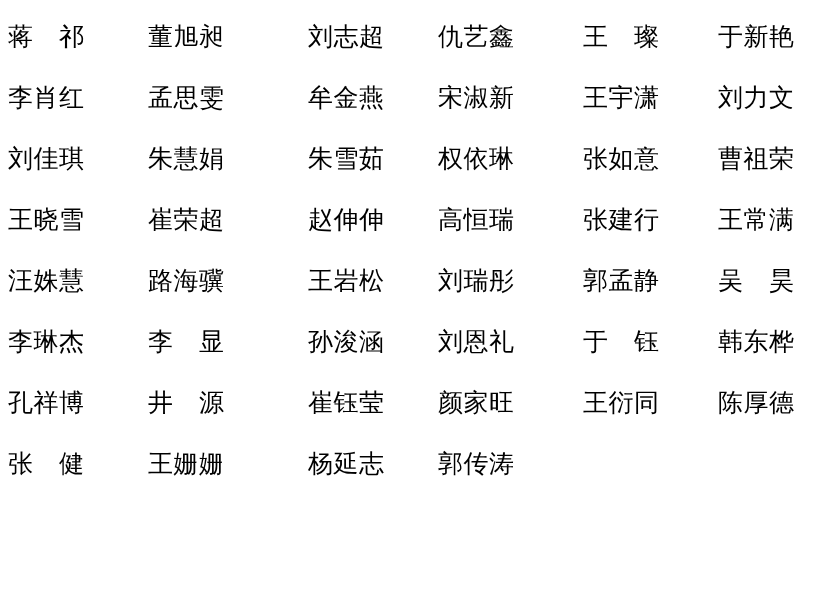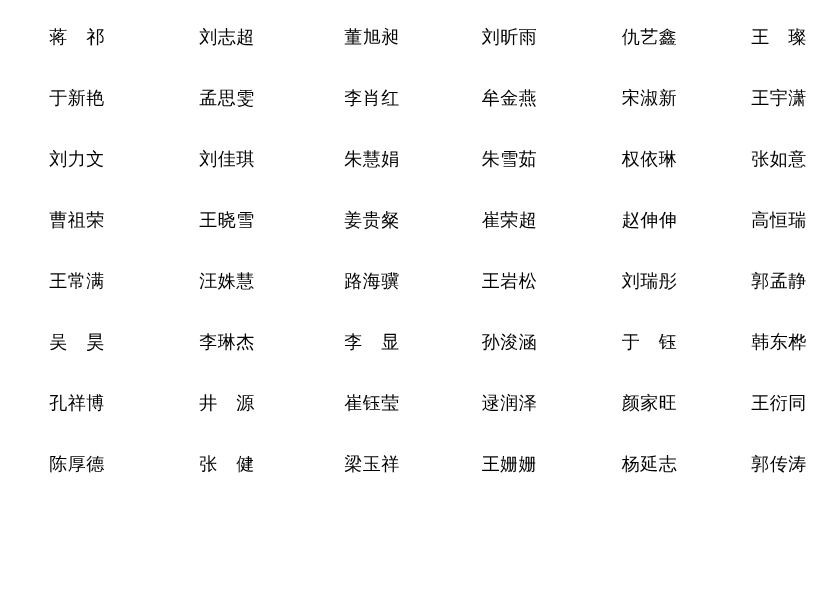--- a/index.html
+++ b/index.html
@@ -17,88 +17,86 @@
   #name-grid {
     display: grid;
     grid-template-columns: 140px 160px 130px 145px 135px 124px;
     grid-auto-rows: 61px;
     align-items: center;
     padding-top: 6px;
     padding-left: 6px;
     box-sizing: border-box;
   }
   .name-cell {
-    font-size: 18px;
+    font-size: 25px;
     line-height: 1;
     letter-spacing: 0.5px;
     white-space: pre;
-    text-align: center;
+    text-align: left;
     padding-left: 2px;
   }
   .name-cell.empty {
     color: transparent;
   }
 </style>
 </head>
 <body>
 
 <div id="name-grid">
   <span class="name-cell">蒋　祁</span>
+  <span class="name-cell">董旭昶</span>
   <span class="name-cell">刘志超</span>
-  <span class="name-cell">董旭昶</span>
-  <span class="name-cell">刘昕雨</span>
   <span class="name-cell">仇艺鑫</span>
   <span class="name-cell">王　璨</span>
 
   <span class="name-cell">于新艳</span>
+  <span class="name-cell">李肖红</span>
   <span class="name-cell">孟思雯</span>
-  <span class="name-cell">李肖红</span>
   <span class="name-cell">牟金燕</span>
   <span class="name-cell">宋淑新</span>
   <span class="name-cell">王宇潇</span>
 
   <span class="name-cell">刘力文</span>
   <span class="name-cell">刘佳琪</span>
   <span class="name-cell">朱慧娟</span>
   <span class="name-cell">朱雪茹</span>
   <span class="name-cell">权依琳</span>
   <span class="name-cell">张如意</span>
 
   <span class="name-cell">曹祖荣</span>
   <span class="name-cell">王晓雪</span>
-  <span class="name-cell">姜贵粲</span>
   <span class="name-cell">崔荣超</span>
   <span class="name-cell">赵伸伸</span>
   <span class="name-cell">高恒瑞</span>
 
+  <span class="name-cell">张建行</span>
   <span class="name-cell">王常满</span>
   <span class="name-cell">汪姝慧</span>
   <span class="name-cell">路海骥</span>
 
   <span class="name-cell">王岩松</span>
   <span class="name-cell">刘瑞彤</span>
   <span class="name-cell">郭孟静</span>
   <span class="name-cell">吴　昊</span>
   <span class="name-cell">李琳杰</span>
   <span class="name-cell">李　显</span>
 
   <span class="name-cell">孙浚涵</span>
+  <span class="name-cell">刘恩礼</span>
   <span class="name-cell">于　钰</span>
   <span class="name-cell">韩东桦</span>
   <span class="name-cell">孔祥博</span>
   <span class="name-cell">井　源</span>
 
   <span class="name-cell">崔钰莹</span>
-  <span class="name-cell">逯润泽</span>
   <span class="name-cell">颜家旺</span>
 
   <span class="name-cell">王衍同</span>
   <span class="name-cell">陈厚德</span>
   <span class="name-cell">张　健</span>
-  <span class="name-cell">梁玉祥</span>
   <span class="name-cell">王姗姗</span>
   <span class="name-cell">杨延志</span>
 
   <span class="name-cell">郭传涛</span>
   <span class="name-cell empty"></span>
   <span class="name-cell empty"></span>
   <span class="name-cell empty"></span>
   <span class="name-cell empty"></span>
 </div>
 

